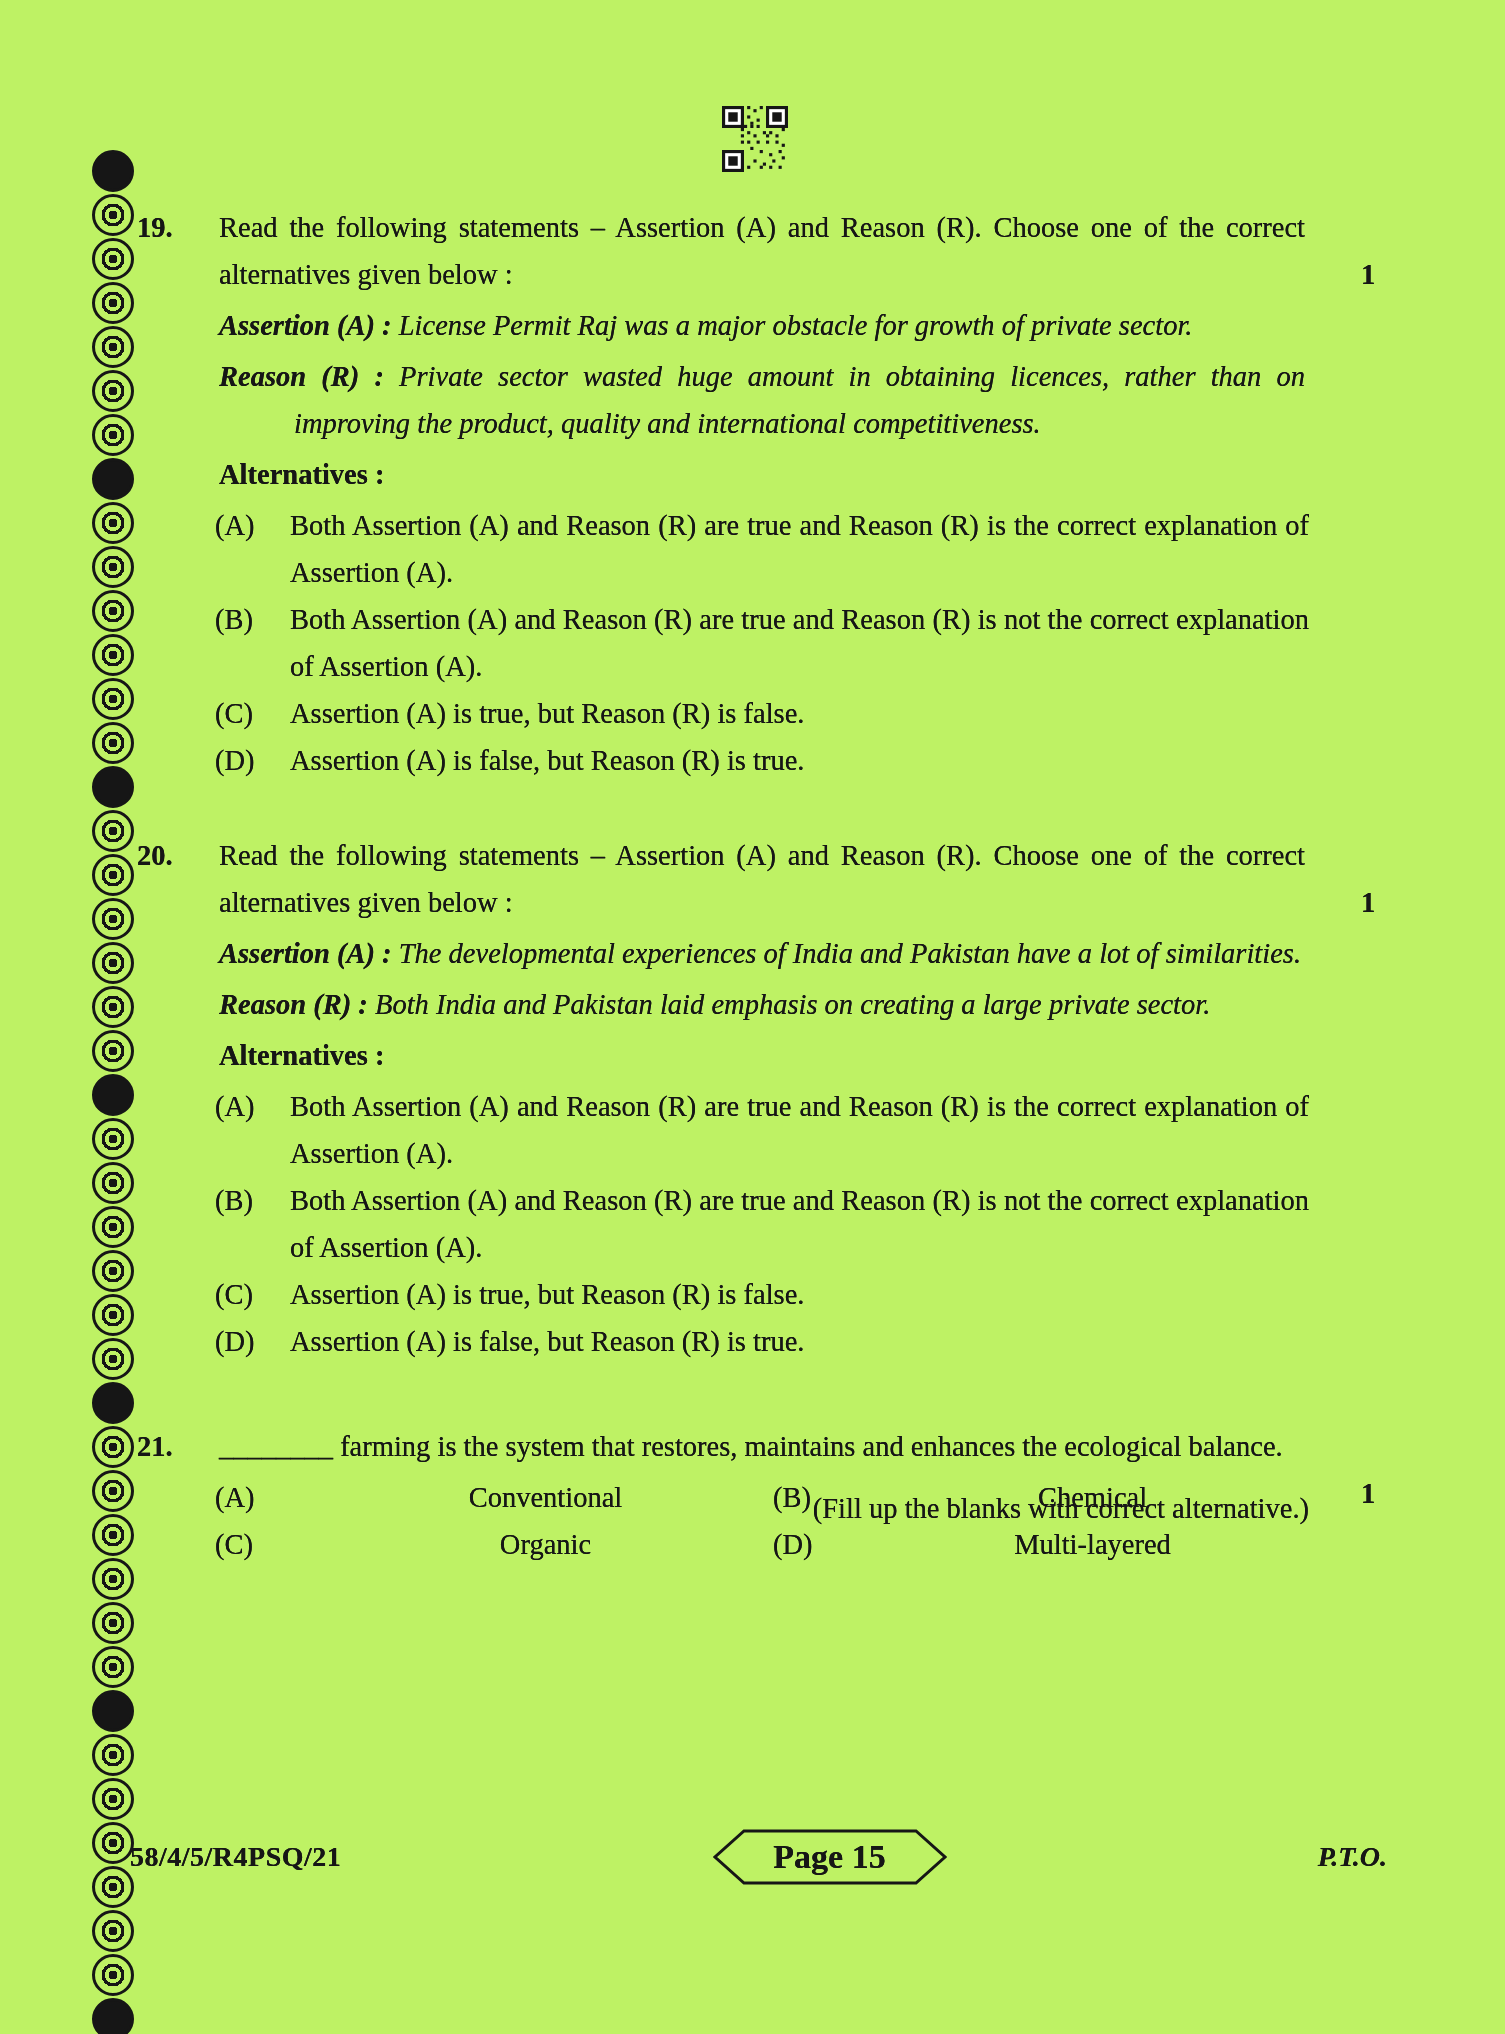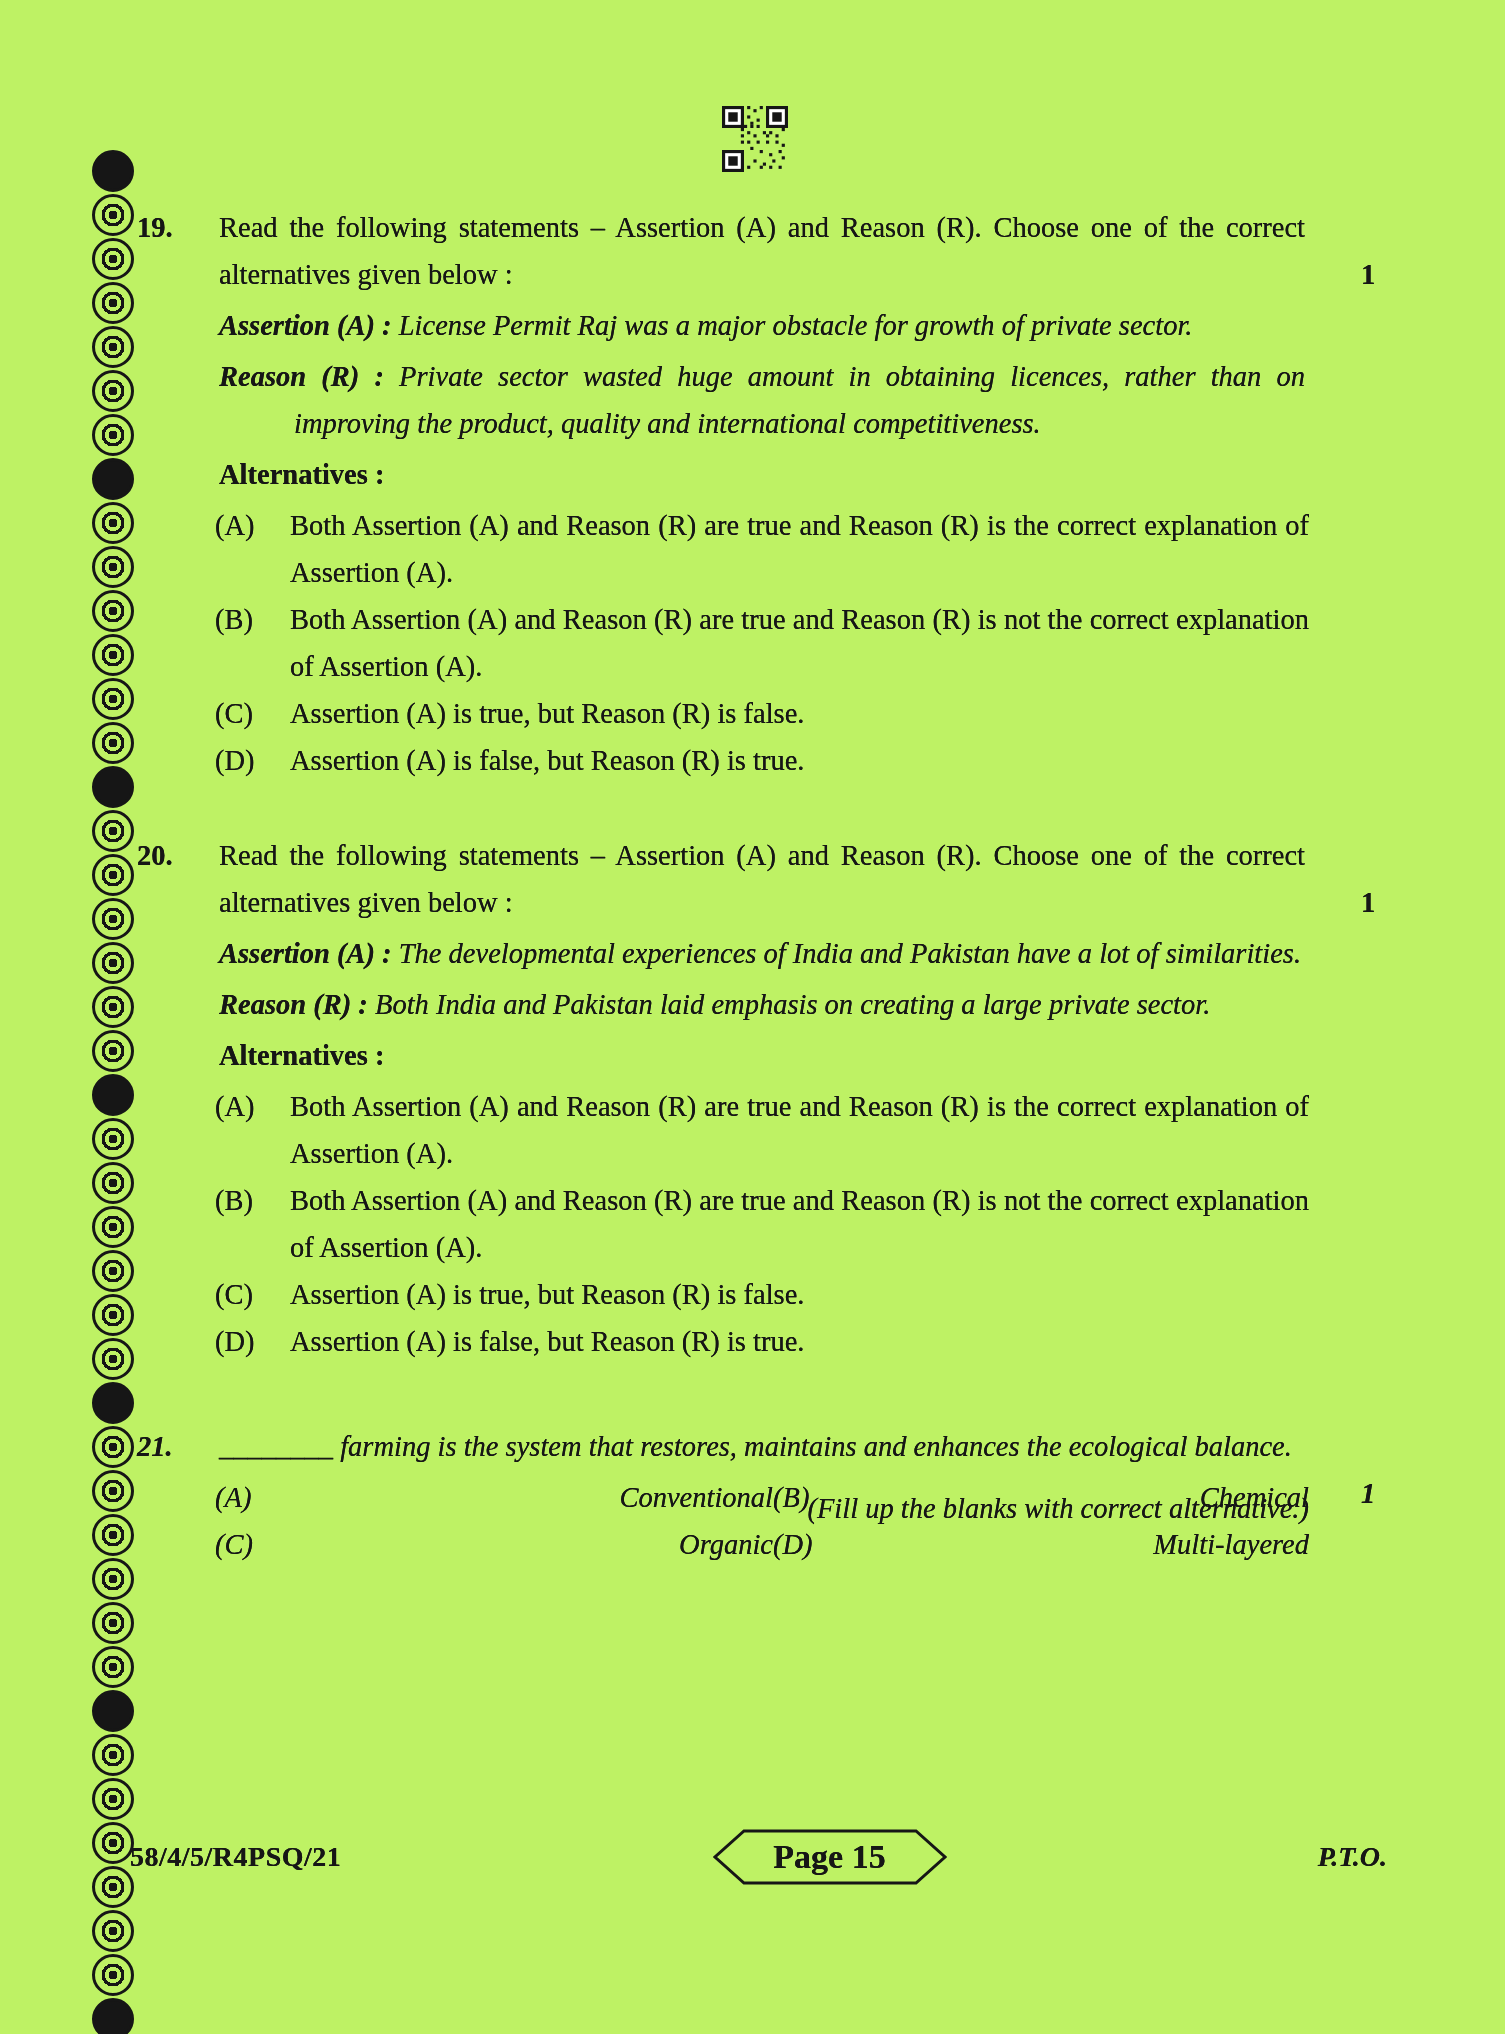--- a/index.html
+++ b/index.html
@@ -40,21 +40,21 @@
     position: absolute;
     left: 215px; top: 200px;
     width: 1094px;
     font-size: 28.5px;
     line-height: 47px;
     text-align: justify;
     text-shadow: 0 0 0.5px currentColor;
   }
   .question { position: relative; }
   .question + .question { margin-top: 48px; }
-  .q21 { margin-top: 58px !important; font-style: italic; }
+  .q21 { margin-top: 58px !important; }
 
   .qnum {
     position: absolute; left: -78px; top: 0;
     font-weight: bold;
   }
   .marks {
     position: absolute; left: 1146px; top: 47px;
     font-weight: bold;
   }
   p { margin: 4px; }
@@ -67,21 +67,21 @@
   .opt-text { flex: 1 1 auto; text-align: justify; }
 
   
   .q21-text { position: relative; }
   .q21-hint { position: absolute; top: 47px; right: 0; white-space: nowrap; margin-top: 15px; }
   .opts-grid {
     display: grid;
     grid-template-columns: 558px 1fr;
     text-align: left;
   }
-  .opts-grid .opt-text { text-align: right; margin-left: 28px; }
+  .opts-grid .opt-text { text-align: center; margin-left: 28px; }
 
   
   .footer {
     position: absolute;
     left: 130px; right: 118px; top: 1828px; height: 58px;
     display: flex; align-items: center; justify-content: space-between;
     font-size: 28px;
     text-shadow: 0 0 0.5px currentColor;
   }
   .footer-code { font-weight: bold; letter-spacing: 0.5px; }

